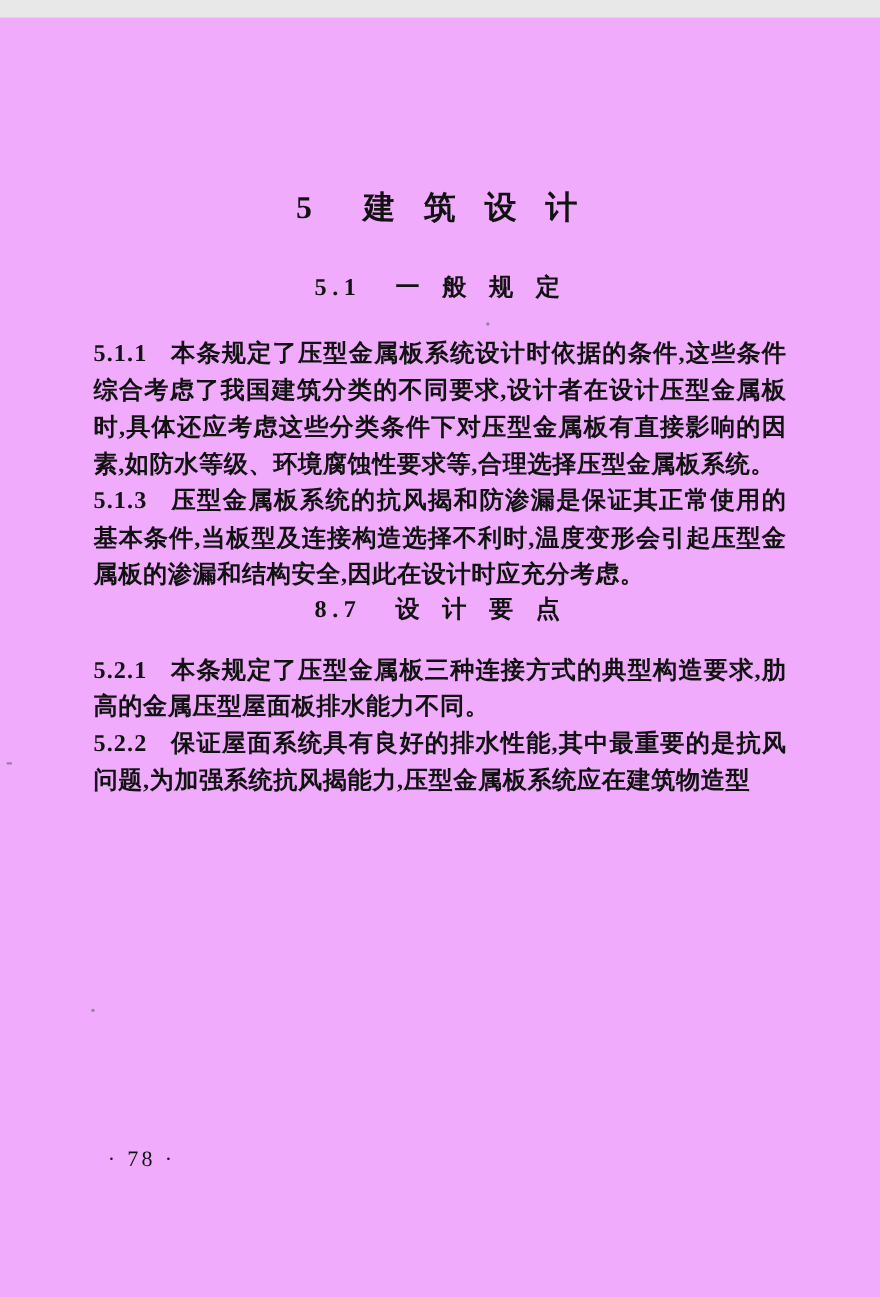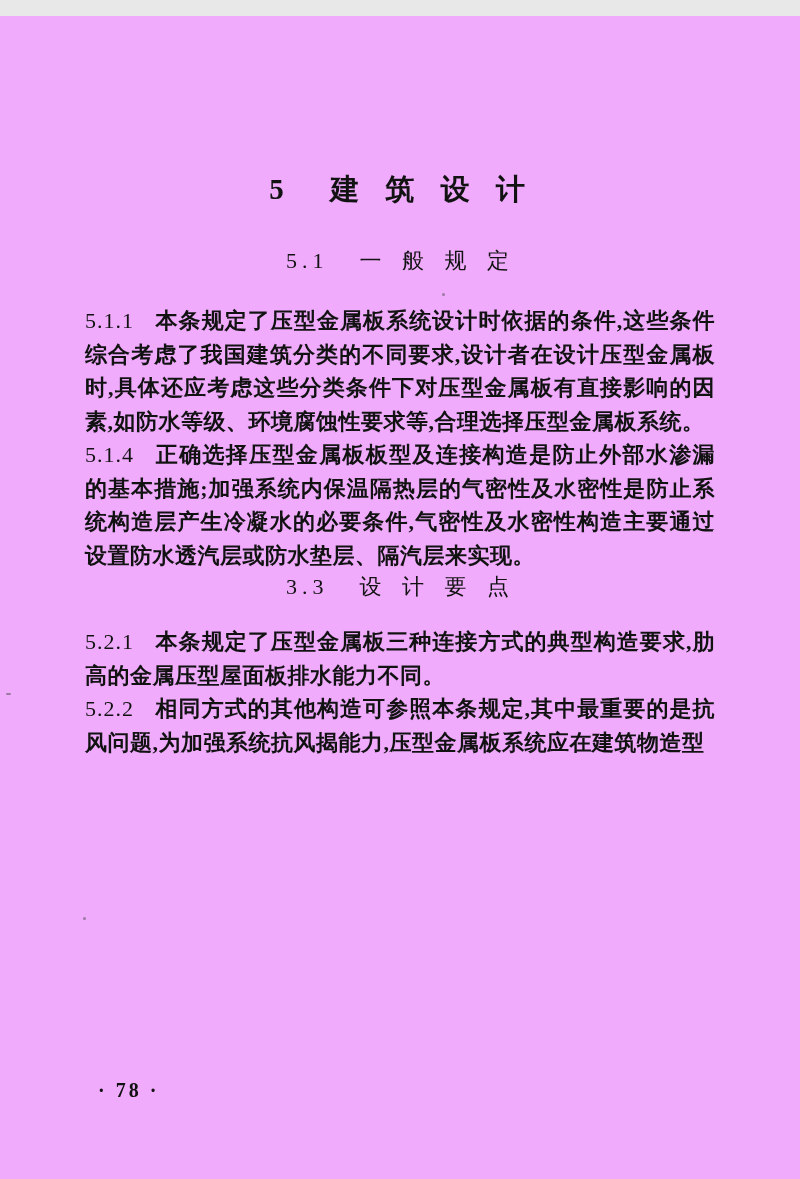--- a/index.html
+++ b/index.html
@@ -30,49 +30,49 @@
     font-weight: bold;
     text-align: center;
     letter-spacing: 6px;
     word-spacing: 7px;
     white-space: pre;
   }
   .section-heading {
     margin: 0 0 31px 0;
     font-size: 22px;
     line-height: 25px;
-    font-weight: normal;
+    font-weight: bold;
     text-align: center;
     letter-spacing: 5px;
     word-spacing: 5px;
     white-space: pre;
   }
   .section-heading.second {
     margin-top: 2px;
     margin-bottom: 26px;
   }
   .clause {
     margin: 0;
     font-size: 22px;
     line-height: 33.5px;
     font-weight: bold;
     text-align: justify;
     letter-spacing: 0.5px;
   }
   .clause-num {
-    font-weight: normal;
+    font-weight: bold;
     margin-right: 21px;
     letter-spacing: 1px;
   }
   .page-number {
     position: absolute;
     left: 98px;
-    top: 1063px;
+    top: 1027px;
     font-size: 20px;
-    font-weight: bold;
+    font-weight: normal;
     letter-spacing: 3px;
     white-space: pre;
   }
   
   .speck {
     position: absolute;
     background: #555;
     border-radius: 50%;
     opacity: 0.55;
   }
@@ -91,31 +91,31 @@
 
   <div class="doc">
 
     <h1 class="chapter-title">5  建 筑 设 计</h1>
 
     <section>
       <h2 class="section-heading">5.1  一 般 规 定</h2>
 
       <p class="clause"><span class="clause-num">5.1.1</span><span>本条规定了压型金属板系统设计时依据的条件,这些条件综合考虑了我国建筑分类的不同要求,设计者在设计压型金属板时,具体还应考虑这些分类条件下对压型金属板有直接影响的因素,如防水等级、环境腐蚀性要求等,合理选择压型金属板系统。</span></p>
 
+      <p class="clause"><span class="clause-num">5.1.3</span><span>压型金属板系统的抗风揭和防渗漏是保证其正常使用的基本条件,当板型及连接构造选择不利时,温度变形会引起压型金属板的渗漏和结构安全,因此在设计时应充分考虑。</span></p>
 
-      <p class="clause"><span class="clause-num">5.1.4</span><span>正确选择压型金属板板型及连接构造是防止外部水渗漏的基本措施;加强系统内保温隔热层的气密性及水密性是防止系统构造层产生冷凝水的必要条件,气密性及水密性构造主要通过设置防水透汽层或防水垫层、隔汽层来实现。</span></p>
 
 
     </section>
 
     <section>
-      <h2 class="section-heading second">3.3  设 计 要 点</h2>
+      <h2 class="section-heading second">8.7  设 计 要 点</h2>
 
       <p class="clause"><span class="clause-num">5.2.1</span><span>本条规定了压型金属板三种连接方式的典型构造要求,肋高的金属压型屋面板排水能力不同。</span></p>
 
-      <p class="clause"><span class="clause-num">5.2.2</span><span>相同方式的其他构造可参照本条规定,其中最重要的是抗风问题,为加强系统抗风揭能力,压型金属板系统应在建筑物造型</span></p>
+      <p class="clause"><span class="clause-num">5.2.2</span><span>保证屋面系统具有良好的排水性能,其中最重要的是抗风问题,为加强系统抗风揭能力,压型金属板系统应在建筑物造型</span></p>
     </section>
 
   </div>
 
   <div class="page-number">· 78 ·</div>
 
 </div>
 
 </body></html>

